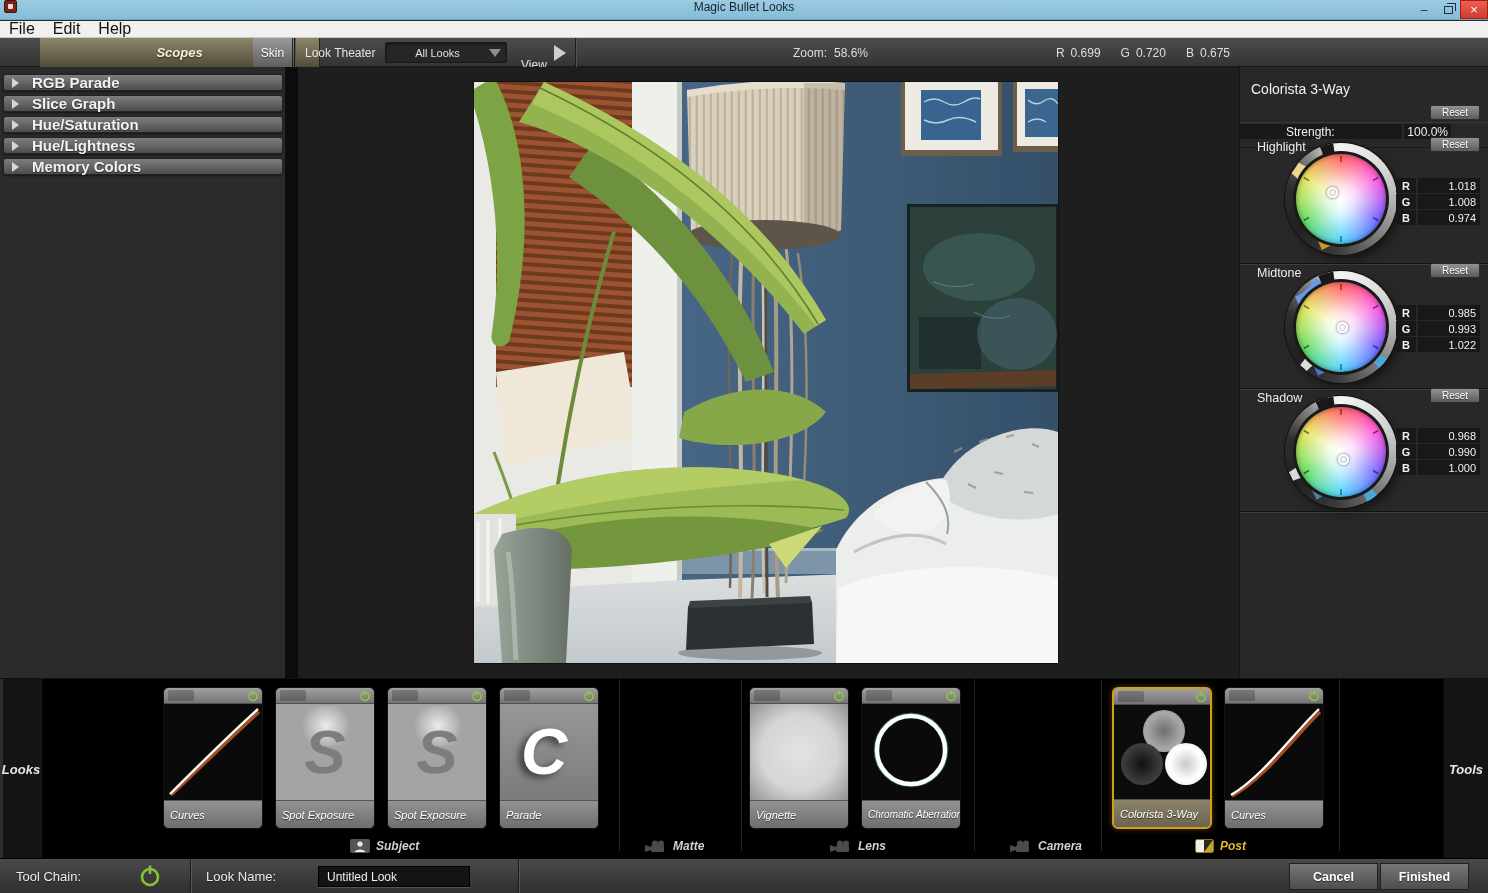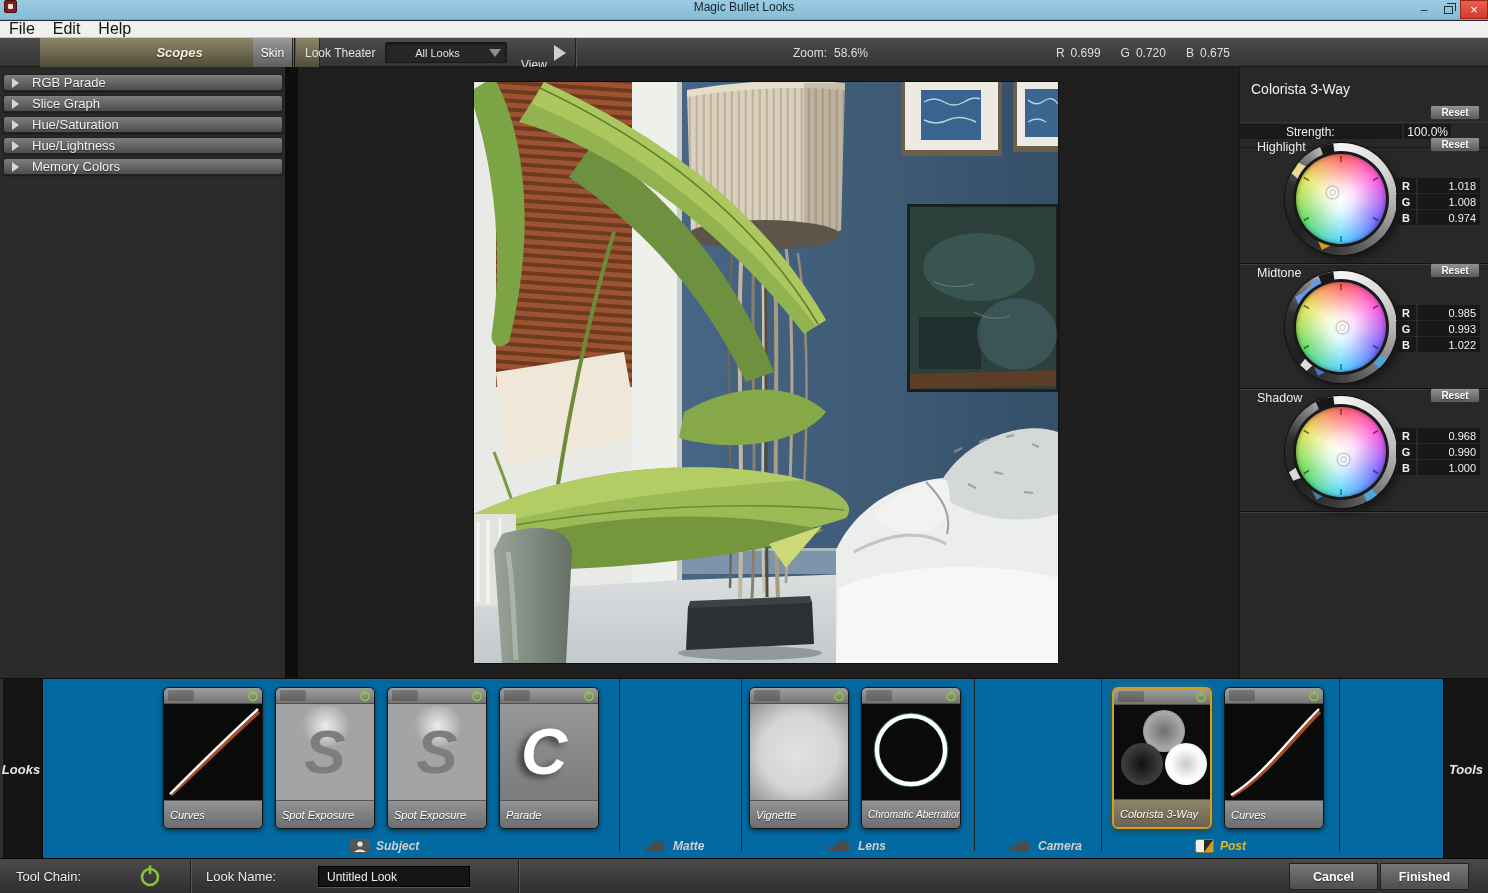--- a/index.html
+++ b/index.html
@@ -63,34 +63,34 @@
   #rgb-box .gap { width:8px; }
 
   
   #main { position:absolute; left:0; top:67px; width:1488px; height:611px; }
   #scopes-panel { position:absolute; left:0; top:0; width:285px; height:611px; background:#2b2b2b; }
   .scope-btn { position:absolute; left:3px; width:280px; height:17px; border-radius:3px;
     background:linear-gradient(180deg,#7e7e7e,#4d4d4d); border:1px solid #232323;
     display:flex; align-items:center; box-shadow:0 1px 2px rgba(0,0,0,.5); }
   .scope-btn .arrow { width:0; height:0; border-top:5px solid transparent; border-bottom:5px solid transparent;
     border-left:7px solid #d6d6d6; margin-left:8px; }
-  .scope-btn .lbl { font-size:13px; font-weight:normal; color:#f2f2f2; margin-left:13px;
+  .scope-btn .lbl { font-size:15px; font-weight:bold; color:#f2f2f2; margin-left:13px;
     text-shadow:0 1px 1px rgba(0,0,0,.55); }
   #viewer-gap { position:absolute; left:285px; top:0; width:13px; height:611px; background:#0d0d0d; }
   #viewer { position:absolute; left:298px; top:0; width:941px; height:611px; background:#1e1e1e; }
   #preview-img { position:absolute; left:176px; top:15px; width:584px; height:581px; background:#20262b;
     box-shadow:0 0 0 1px #111; }
 
   
   #controls-panel { position:absolute; left:1239px; top:0; width:249px; height:611px; background:#282828;
     border-left:1px solid #161616; }
   #cp-title { position:absolute; left:11px; top:14px; font-size:14px; color:#f0f0f0; }
   .reset-btn { position:absolute; width:50px; height:15px; border-radius:2px;
     background:linear-gradient(180deg,#929292,#5b5b5b); border:1px solid #2c2c2c;
-    display:flex; align-items:center; justify-content:center; font-size:10px; font-weight:bold; color:#fff;
+    display:flex; align-items:center; justify-content:center; font-size:10px; font-weight:normal; color:#fff;
     text-shadow:0 1px 1px rgba(0,0,0,.5); }
   #strength-row { position:absolute; left:0; top:55px; width:249px; height:26px;
     border-top:1px solid #383838; border-bottom:1px solid #1c1c1c; }
   #strength-row .chip-l { position:absolute; left:0; top:1px; width:162px; height:15px; background:#191919;
     font-size:12px; color:#f0f0f0; display:flex; align-items:center; padding-left:46px; }
   #strength-row .chip-v { position:absolute; left:164px; top:1px; width:47px; height:15px; background:#191919;
     font-size:12px; color:#f0f0f0; display:flex; align-items:center; justify-content:flex-end; padding-right:3px; }
   .cp-divider { position:absolute; left:0; width:249px; height:2px;
     background:linear-gradient(180deg,#111 50%,#3d3d3d 50%); }
   .sect-label { position:absolute; left:17px; font-size:12.5px; color:#ededed; }
@@ -111,21 +111,21 @@
     box-shadow:0 0 3px rgba(0,0,0,.7), inset 0 0 2px rgba(0,0,0,.5); }
 
   .rgb-rows { position:absolute; right:8px; width:84px; }
   .rgb-row { position:absolute; right:0; width:84px; height:15px; display:flex; gap:2px; }
   .rgb-row .k { width:20px; height:15px; background:#181818; display:flex; align-items:center;
     justify-content:center; font-size:11px; font-weight:bold; color:#f2f2f2; }
   .rgb-row .v { width:62px; height:15px; background:#181818; display:flex; align-items:center;
     justify-content:flex-end; padding-right:4px; font-size:11px; color:#f2f2f2; }
 
   
-  #toolchain { position:absolute; left:0; top:678px; width:1488px; height:196px; background:#0369a1;
+  #toolchain { position:absolute; left:0; top:678px; width:1488px; height:196px; background:#000000;
     border-top:1px solid #101010; }
   .rail { position:absolute; top:0; height:180px; background:#141414; display:flex; align-items:center;
     justify-content:center; }
   #rail-left { left:0; width:43px; border-right:1px solid #060606; box-shadow:inset 3px 0 0 #2e2e2e; }
   #rail-right { right:0; width:45px; border-left:1px solid #060606;text-align:right; }
   .rail .rail-lbl { font-style:italic; font-weight:bold; font-size:13px; color:#e6e6e6; }
   .zone { position:absolute; top:0; height:172px; border-right:1px solid #232323; }
   .zone-label { position:absolute; top:158px; height:18px; display:flex; align-items:center; gap:6px;
     font-style:italic; font-weight:bold; font-size:12px; color:#cfcfcf; }
   .zone-label.gold { color:#e8b42c; }

